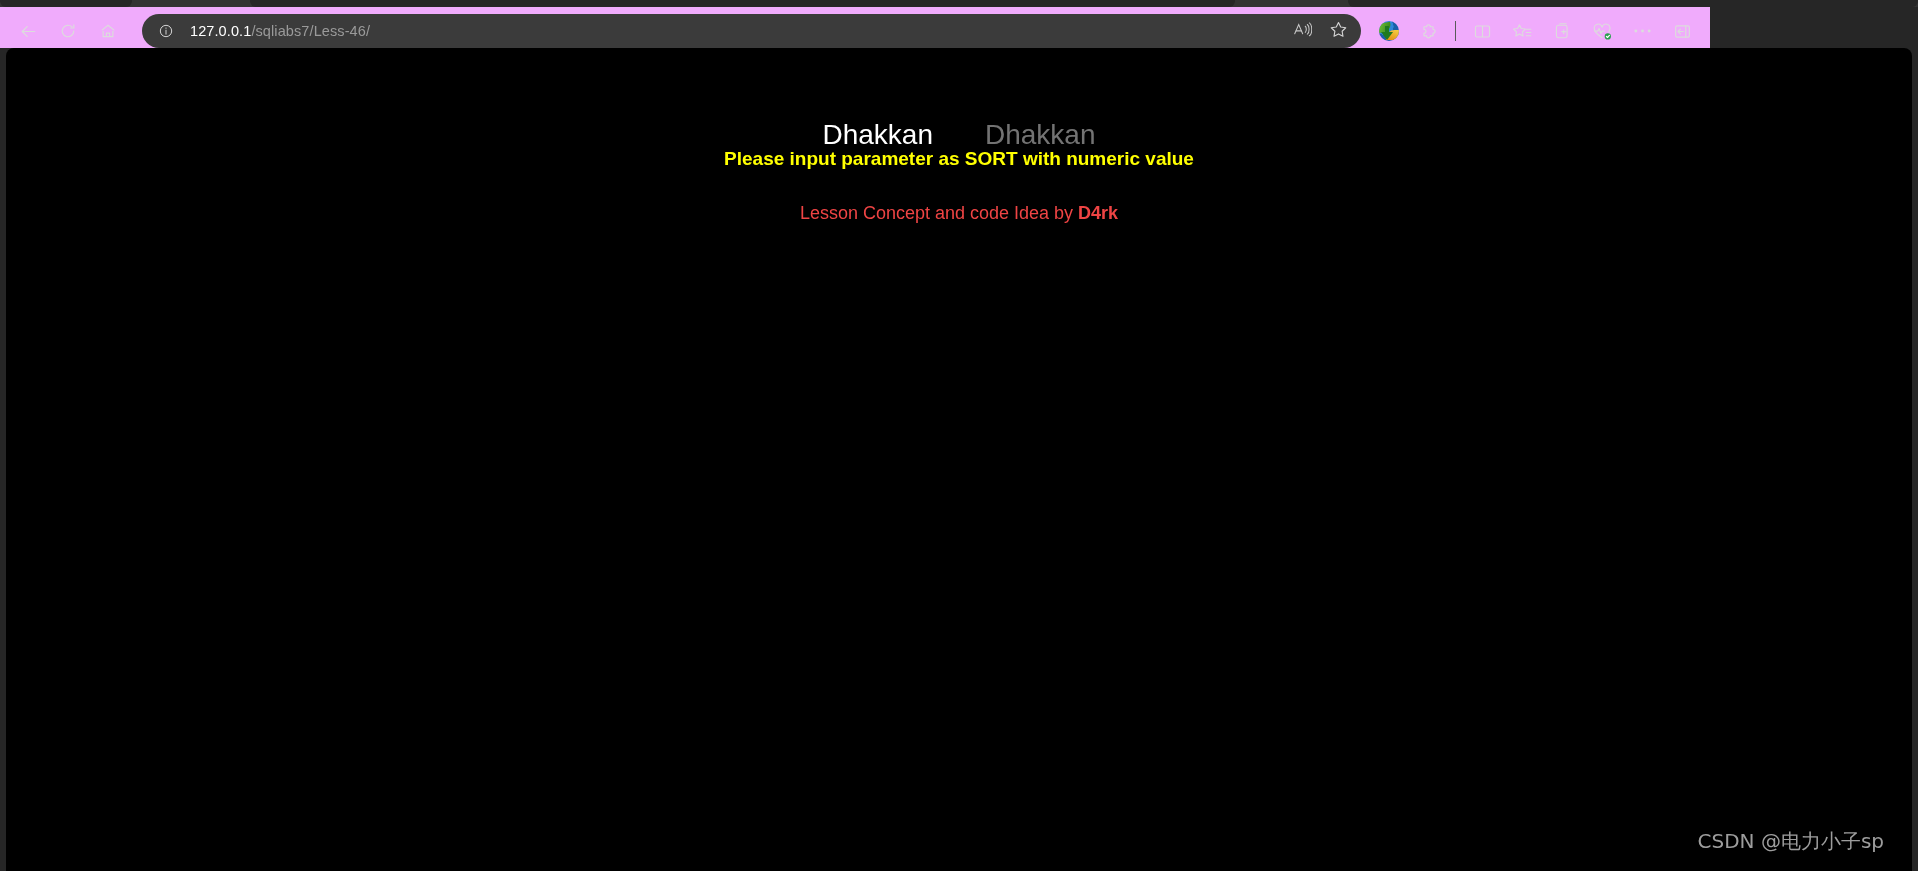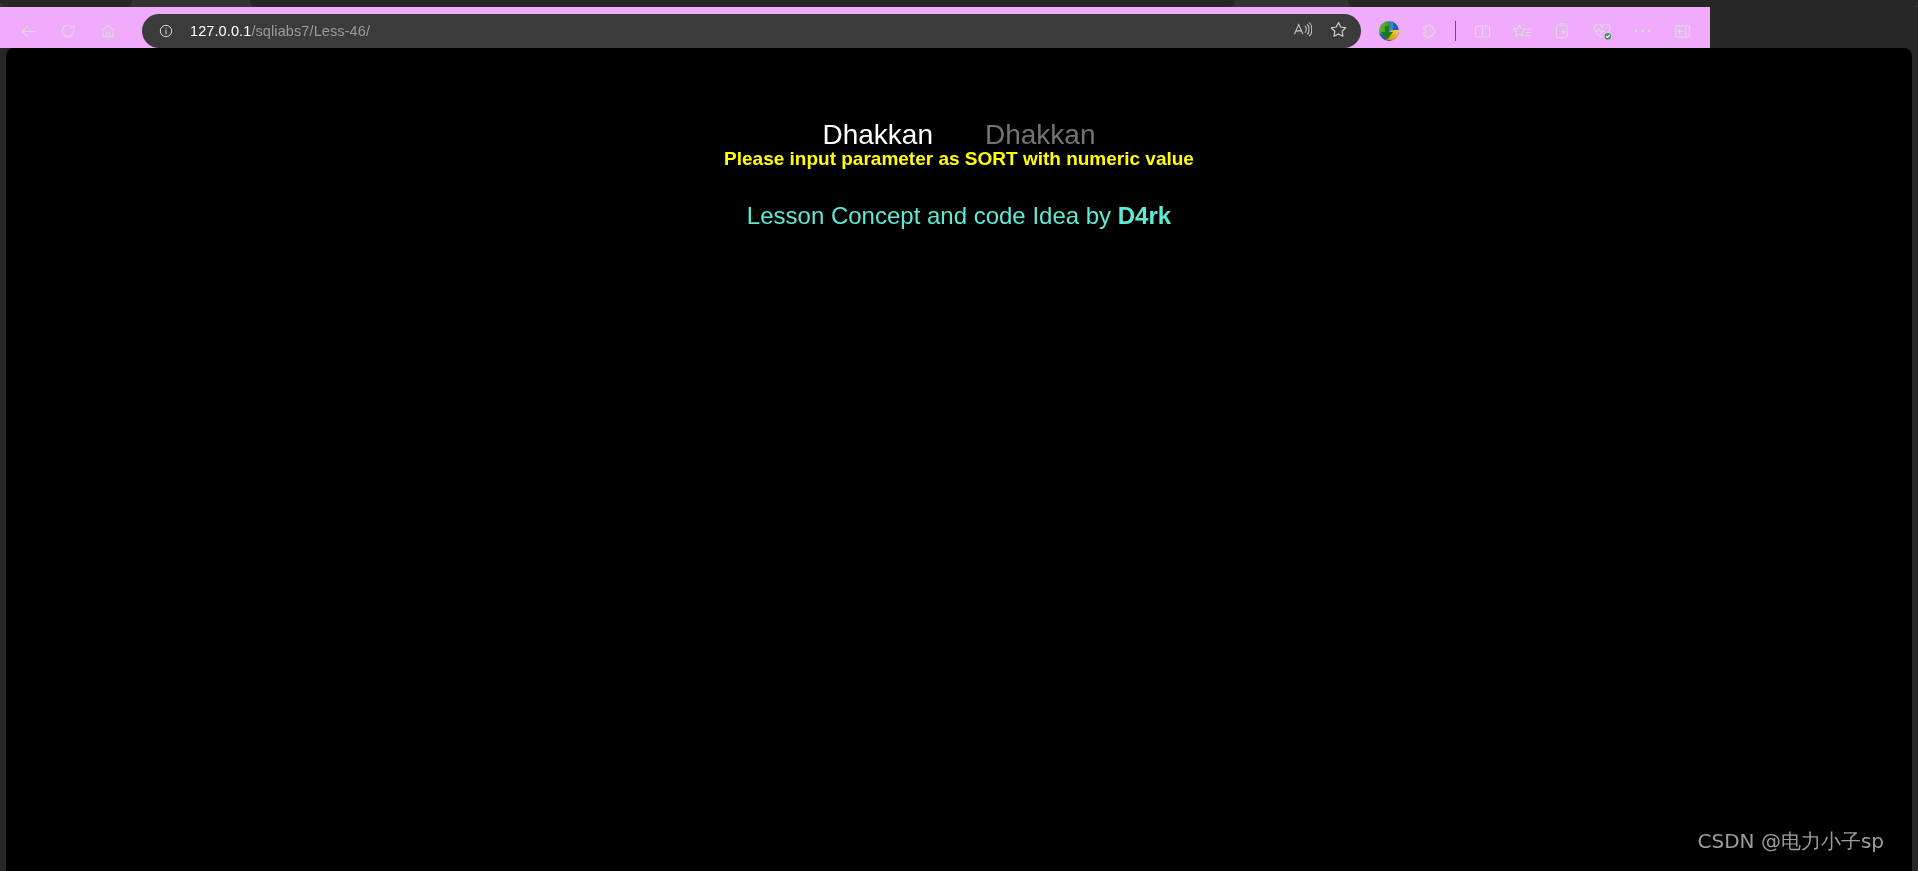--- a/index.html
+++ b/index.html
@@ -143,22 +143,22 @@
       drop-shadow(0 0 3px #14c414)
       drop-shadow(0 0 9px #0db80d)
       drop-shadow(0 0 20px #0a9a0a)
       drop-shadow(0 0 34px rgba(10,150,10,.85));
     white-space: nowrap;
   }
 
   .credit {
     margin-top: 36px;
     text-align: center;
-    color: #5eead4;
-    font-size: 24px;
+    color: #ef4444;
+    font-size: 18px;
     line-height: 1;
   }
   .credit b { font-weight: 700; }
 
   .watermark {
     position: absolute; right: 28px; bottom: 16px;
     color: #b9b9b9; font-size: 20px; opacity: .85;
     font-family: "DejaVu Sans", sans-serif;
   }
 </style>

